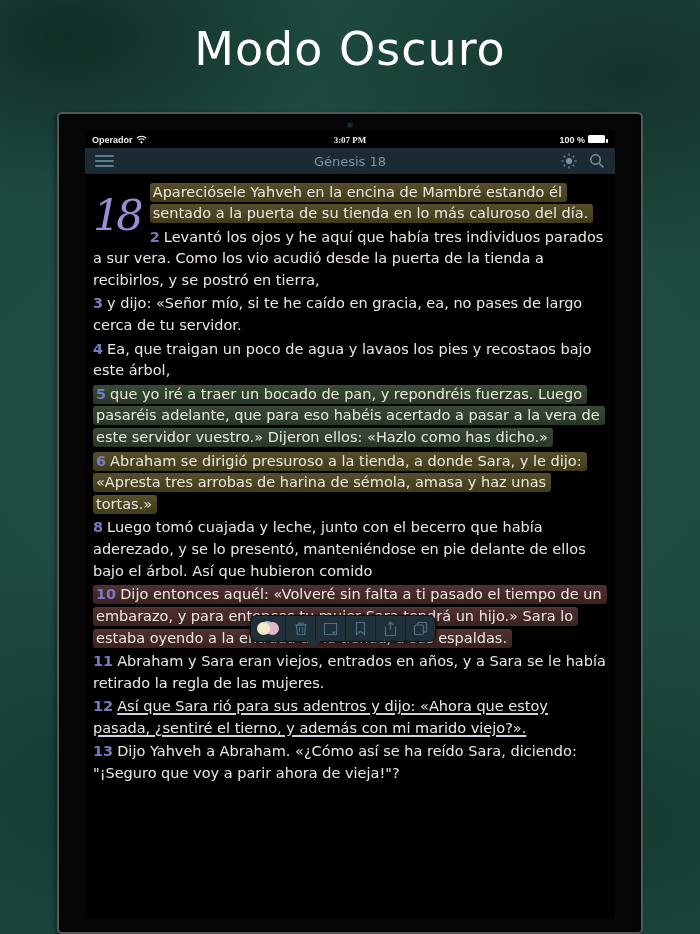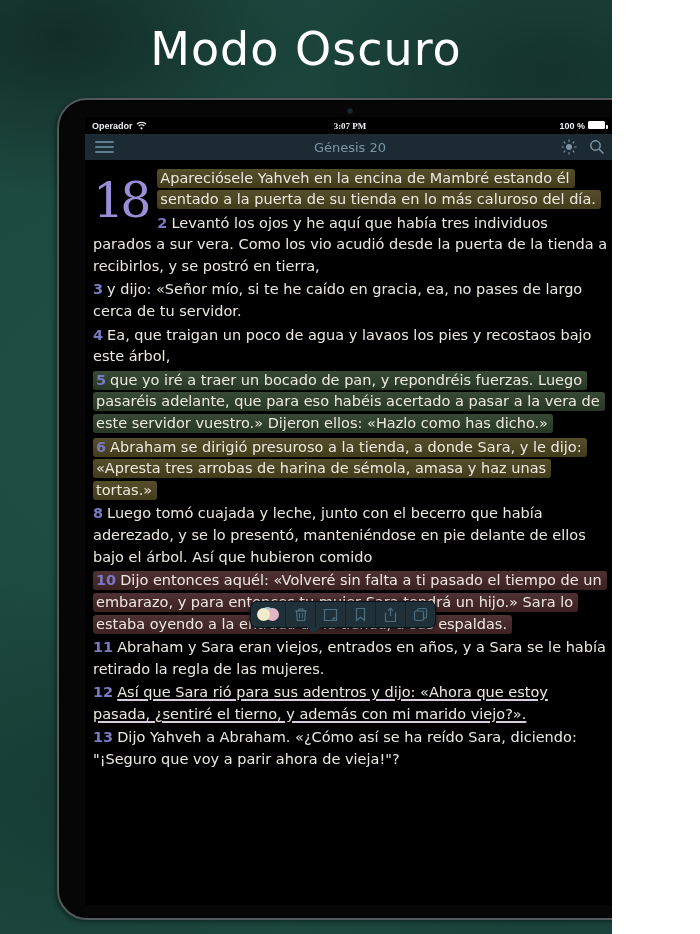--- a/index.html
+++ b/index.html
@@ -1,36 +1,36 @@
 <!DOCTYPE html>
 <html><head>
 <meta charset="utf-8">
 <style>
   * { margin:0; padding:0; box-sizing:border-box; }
   html,body { width:700px; height:934px; overflow:hidden; }
   .stage {
-    position:relative; width:612px; height:934px; overflow:hidden;
+    position:relative; width:700px; height:934px; overflow:hidden;
     font-family:"DejaVu Sans", sans-serif;
     background:
       radial-gradient(ellipse 420px 260px at 10% 4%, rgba(0,0,0,.40), transparent 62%),
       radial-gradient(ellipse 520px 300px at 90% 8%, rgba(0,0,0,.32), transparent 62%),
       radial-gradient(ellipse 640px 420px at 50% 45%, rgba(48,112,97,.22), transparent 66%),
       radial-gradient(ellipse 520px 360px at 15% 85%, rgba(14,44,38,.50), transparent 62%),
       radial-gradient(ellipse 480px 320px at 88% 88%, rgba(14,44,38,.52), transparent 62%),
       #1d4a40;
   }
   .page-title {
     position:absolute; top:22px; left:0; width:100%;
     text-align:center; color:#ffffff; font-size:46px; font-weight:400;
     letter-spacing:1px;
   }
   
   .ipad {
-    position:absolute; left:57px; top:98px; width:586px; height:822px;
-    background:#060607; border:2px solid #54585b; border-radius:30px;
+    position:absolute; left:57px; top:112px; width:586px; height:822px;
+    background:#060607; border:2px solid #54585b; border-radius:5px;
     box-shadow:-2px 2px 4px rgba(0,0,0,.4), inset 0 0 3px #000;
   }
   .camera {
     position:absolute; top:8px; left:50%; margin-left:-3px;
     width:6px; height:6px; border-radius:50%; background:#1d2b33;
     box-shadow:inset 0 0 2px #000;
   }
   .screen {
     position:absolute; left:26px; right:26px; top:17px; bottom:13px;
     background:#000; border-radius:2px; overflow:hidden;
@@ -58,22 +58,22 @@
   .hamburger { display:flex; flex-direction:column; gap:3px; width:19px; cursor:pointer; z-index:1; }
   .hamburger span { display:block; height:2px; background:#5c7d8f; border-radius:1px; }
   .nav-right { display:flex; align-items:center; gap:12px; z-index:1; }
   
   .content {
     position:relative; padding:6px 7px 0 8px;
     color:#ece8e0; font-size:14.5px; line-height:21.8px;
   }
   .dropcap {
     float:left; font-family:"DejaVu Serif", serif; font-weight:500;
-    font-size:49px; line-height:60px; letter-spacing:-4px;
-    color:#9a8fd6; margin:3px 10px 2px 0;
+    font-size:43px; line-height:60px; letter-spacing:-4px;
+    color:#9a8fd6; margin:3px 10px 2px 0;font-style:italic;
   }
   .verse { margin:1.5px 0; }
   .vnum { color:#7a7ac4; font-weight:700; margin-right:4px; }
   .vwrap.hl { padding:1px 5px 2px 3px; border-radius:3px;
     -webkit-box-decoration-break:clone; box-decoration-break:clone; }
   .hl-olive  { background:linear-gradient(to bottom, rgba(255,255,255,.05), rgba(0,0,0,.12)), #4c441f; }
   .hl-green  { background:linear-gradient(to bottom, rgba(255,255,255,.05), rgba(0,0,0,.12)), #2d402a; }
   .hl-slate  { background:linear-gradient(to bottom, rgba(255,255,255,.05), rgba(0,0,0,.12)), #37464f; }
   .hl-maroon { background:linear-gradient(to bottom, rgba(255,255,255,.05), rgba(0,0,0,.12)), #452627;margin-top:12px; }
   .underlined { text-decoration:underline; text-decoration-color:#d6cddd;
@@ -124,21 +124,21 @@
           <span><span class="battery-body"></span><span class="battery-nub"></span></span>
         </span>
       </div>
 
       <div class="navbar">
         <div class="hamburger">
             <span></span>
             <span></span>
             <span></span>
           </div>
-        <div class="nav-title">Génesis 20</div>
+        <div class="nav-title">Génesis 18</div>
         <div class="nav-right">
           <svg width="16" height="16" viewBox="0 0 16 16" style="cursor:pointer">
             <circle cx="8" cy="8" r="3" fill="#7b95a6"></circle>
             <g stroke="#7b95a6" stroke-width="1.2">
               <line x1="8" y1="0.5" x2="8" y2="2.8"></line>
                 <line x1="8" y1="13.2" x2="8" y2="15.5"></line>
               <line x1="0.5" y1="8" x2="2.8" y2="8"></line>
                 <line x1="13.2" y1="8" x2="15.5" y2="8"></line>
               <line x1="2.7" y1="2.7" x2="4.3" y2="4.3"></line>
                 <line x1="11.7" y1="11.7" x2="13.3" y2="13.3"></line>

